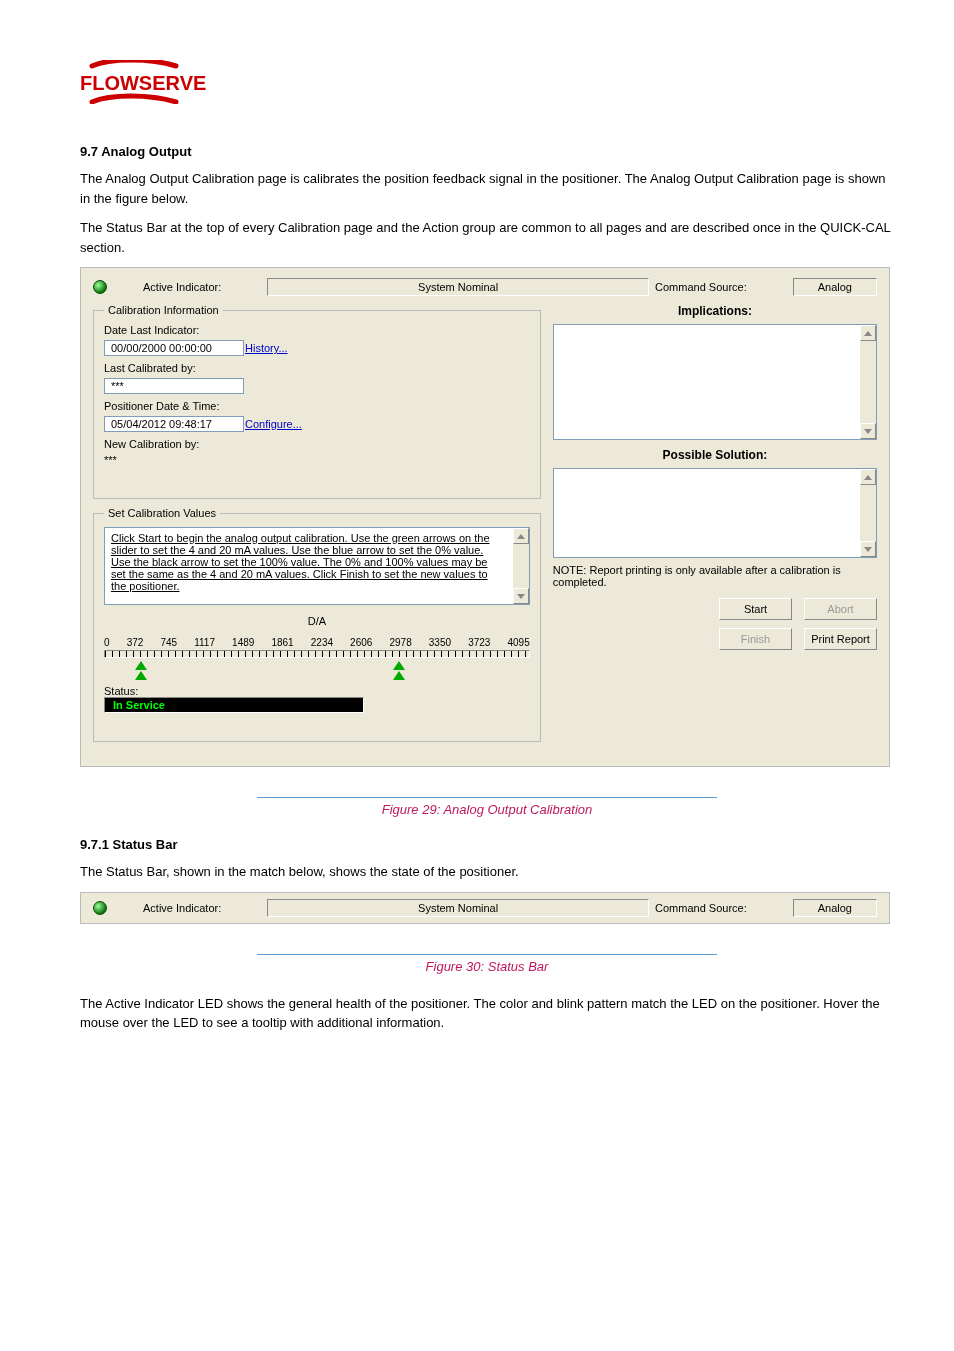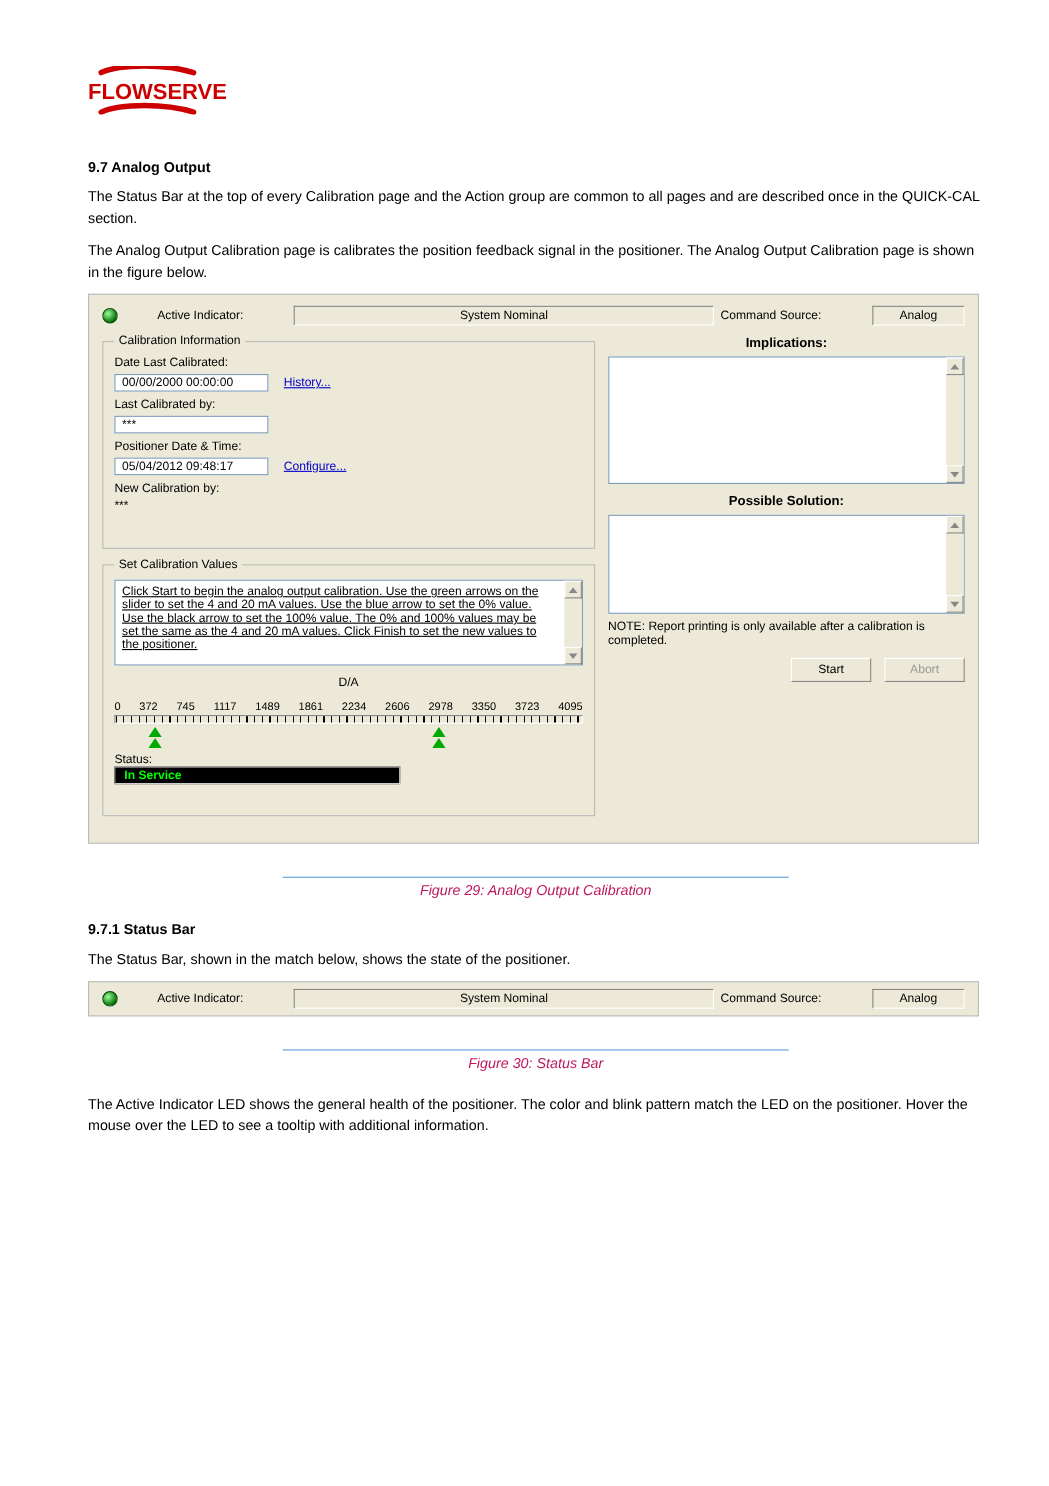--- a/index.html
+++ b/index.html
@@ -44,21 +44,21 @@
   }
   .two-col { display: flex; gap: 12px; }
   .leftcol { flex: 1 1 58%; }
   .rightcol { flex: 1 1 42%; }
   fieldset.win {
     border: 1px solid #bbb;
     padding: 8px 10px 28px;
     margin: 0 0 8px 0;
   }
   fieldset.win > legend { padding: 0 4px; font-size: 11px; }
-  .row { display: flex; align-items: center; gap: 14px; margin: 4px 0; }
+  .row { display: flex; align-items: center; gap: 1px; margin: 4px 0; }
   .lbl { font-size: 11px; }
   .valbox {
     background: #fff; border: 1px solid #7f9db9; padding: 2px 6px;
     min-width: 140px; height: 16px; display: inline-flex; align-items: center;
     font-size: 11px;
   }
   .link { color: #00c; text-decoration: underline; cursor: pointer; }
   .heading { font-weight: bold; font-size: 12px; text-align: center; margin: 0 0 6px; }
   .txtarea {
     background: #fff; border: 1px solid #7f9db9; width: 100%;
@@ -133,37 +133,37 @@
 
   <div class="logo">
     <svg width="150" height="44" viewBox="0 0 150 44">
       <path d="M12 6 C 30 -2, 70 -2, 96 6" fill="none" stroke="#cc0000" stroke-width="5" stroke-linecap="round"></path>
       <text x="0" y="30" font-family="Arial Black, Arial" font-weight="900" font-size="20" fill="#cc0000">FLOWSERVE</text>
       <path d="M12 42 C 30 34, 70 34, 96 42" fill="none" stroke="#cc0000" stroke-width="5" stroke-linecap="round"></path>
     </svg>
   </div>
 
   <div class="section-title">9.7 Analog Output</div>
+  <div class="doc-text">The Analog Output Calibration page is calibrates the position feedback signal in the positioner. The Analog Output Calibration page is shown in the figure below.</div>
   <div class="doc-text">The Status Bar at the top of every Calibration page and the Action group are common to all pages and are described once in the QUICK-CAL section.</div>
-  <div class="doc-text">The Analog Output Calibration page is calibrates the position feedback signal in the positioner. The Analog Output Calibration page is shown in the figure below.</div>
 
   <div class="scr">
     <div class="toprow">
       <span class="dot"></span>
       <span style="flex:0 0 auto; margin-left:30px;">Active Indicator:</span>
       <span class="sunken" style="flex:1; text-align:center;">System Nominal</span>
       <span style="margin-left:auto;">Command Source:</span>
       <span class="sunken">Analog</span>
     </div>
 
     <div class="two-col">
       <div class="leftcol">
         <fieldset class="win">
           <legend>Calibration Information</legend>
-          <div class="lbl">Date Last Calibrated:</div>
+          <div class="lbl">Date Last Indicator:</div>
           <div class="row">
             <span class="valbox">00/00/2000 00:00:00</span>
             <span class="link">History...</span>
           </div>
           <div class="lbl" style="margin-top:6px;">Last Calibrated by:</div>
           <div class="row">
               <span class="valbox">***</span>
             </div>
           <div class="lbl" style="margin-top:6px;">Positioner Date &amp; Time:</div>
           <div class="row">
@@ -242,20 +242,24 @@
             <div class="sb-btn">
                 <div class="tri-down"></div>
               </div>
           </div>
         </div>
         <div class="note">NOTE: Report printing is only available after a calibration is completed.</div>
         <div class="btn-row">
           <div class="btn">Start</div>
           <div class="btn disabled">Abort</div>
         </div>
+        <div class="btn-row">
+          <div class="btn disabled">Finish</div>
+          <div class="btn">Print Report</div>
+        </div>
       </div>
     </div>
   </div>
 
   <div class="fig-label">Figure 29: Analog Output Calibration</div>
 
   <div class="section-title">9.7.1 Status Bar</div>
   <div class="doc-text">The Status Bar, shown in the match below, shows the state of the positioner.</div>
 
   <div class="strip">

